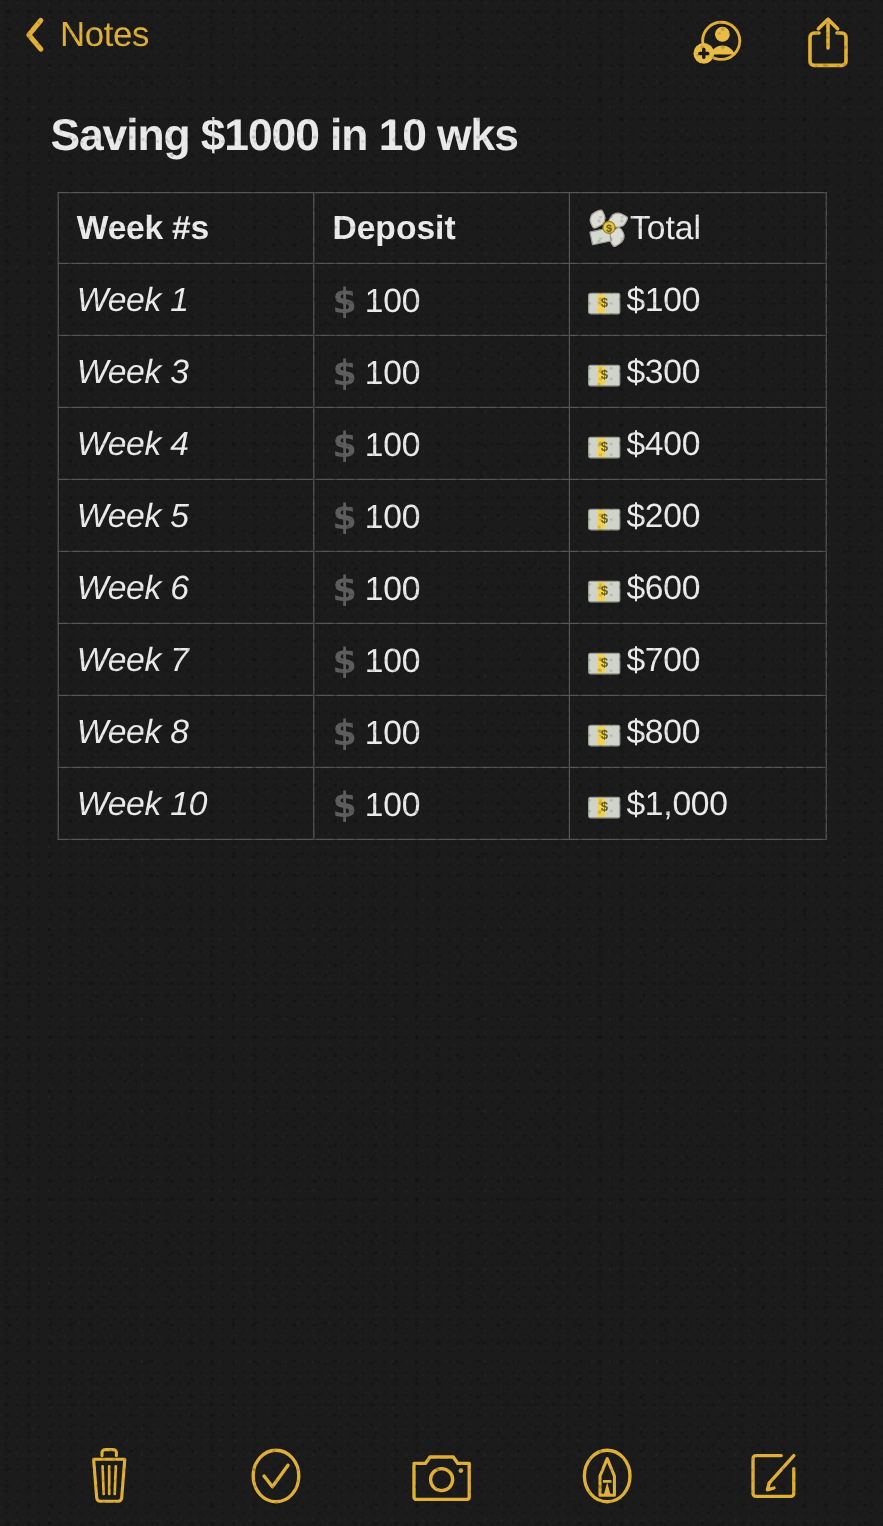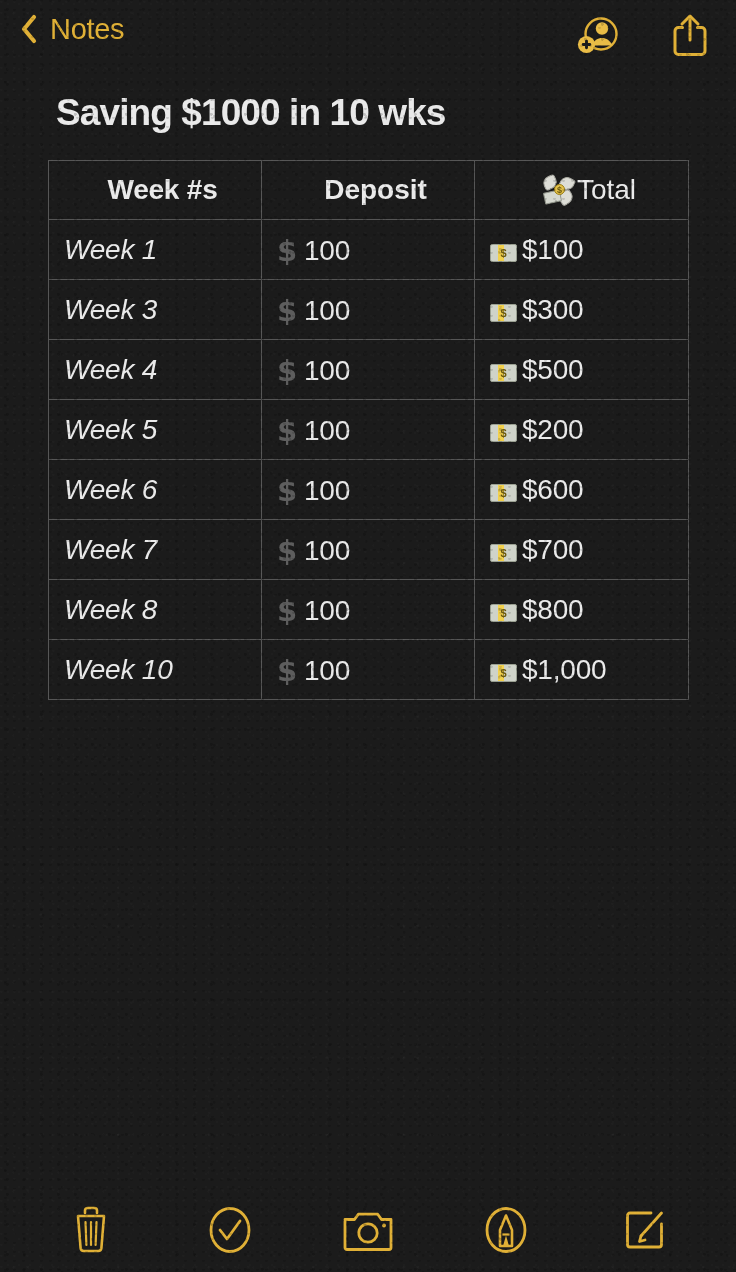--- a/index.html
+++ b/index.html
@@ -82,21 +82,21 @@
     height: 50px;
     display: flex;
     align-items: center;
     justify-content: center;
     cursor: pointer;
   }
 
   
   .note-title {
     position: absolute;
-    left: 56px;
+    left: 42px;
     top: 92px;
     font-size: 37px;
     font-weight: bold;
     color: #e9e9e9;
     letter-spacing: -.9px;
     white-space: nowrap;
   }
 
   
   .note-table {
@@ -113,21 +113,20 @@
     text-align: left;
     vertical-align: middle;
     color: #eaeaea;
     font-weight: normal;
     white-space: nowrap;
     overflow: hidden;
   }
   .note-table thead th {
     height: 58px;
     font-size: 28px;
-    text-align: center;
   }
   .note-table tbody td {
     height: 59px;
     font-size: 28px;
   }
   .col-week  { width: 213px; }
   .col-dep   { width: 213px; }
   .col-total { width: 214px; }
 
   th.hdr-week { font-weight: bold; letter-spacing: -.2px; }
@@ -327,21 +326,21 @@
         <td class="cell-total"><span class="banknote"></span><span>$100</span></td>
       </tr>
       <tr>
         <td class="cell-week">Week 3</td>
         <td class="cell-dep"><span class="dollar-glyph emoji">$</span><span>100</span></td>
         <td class="cell-total"><span class="banknote"></span><span>$300</span></td>
       </tr>
       <tr>
         <td class="cell-week">Week 4</td>
         <td class="cell-dep"><span class="dollar-glyph emoji">$</span><span>100</span></td>
-        <td class="cell-total"><span class="banknote"></span><span>$500</span></td>
+        <td class="cell-total"><span class="banknote"></span><span>$400</span></td>
       </tr>
       <tr>
         <td class="cell-week">Week 5</td>
         <td class="cell-dep"><span class="dollar-glyph emoji">$</span><span>100</span></td>
         <td class="cell-total"><span class="banknote"></span><span>$200</span></td>
       </tr>
       <tr>
         <td class="cell-week">Week 6</td>
         <td class="cell-dep"><span class="dollar-glyph emoji">$</span><span>100</span></td>
         <td class="cell-total"><span class="banknote"></span><span>$600</span></td>

